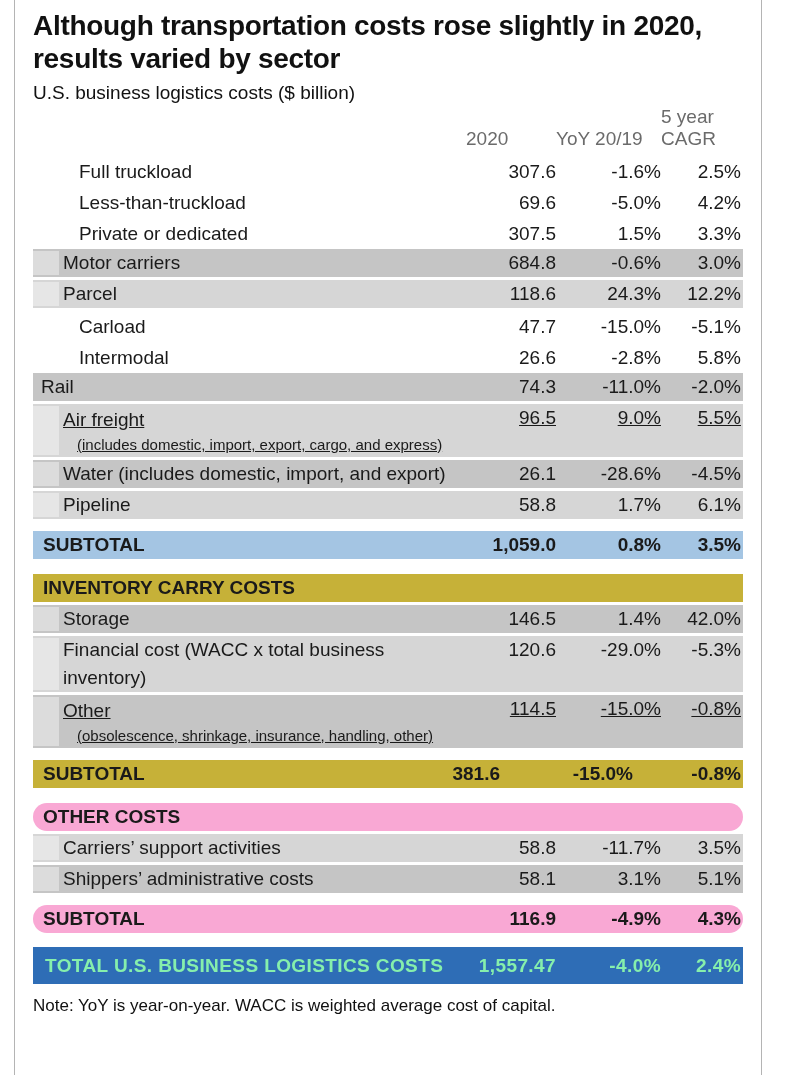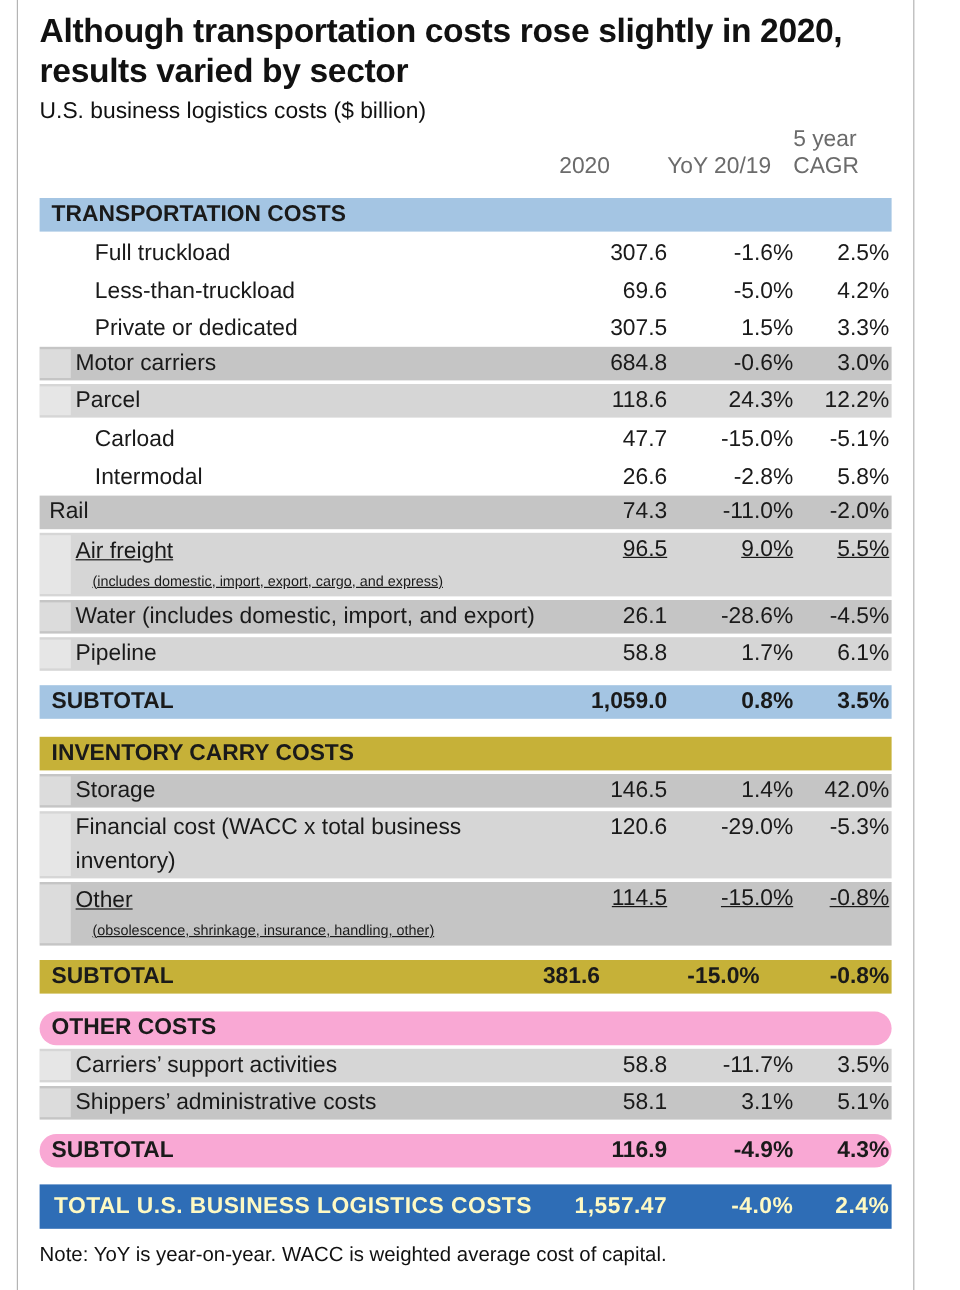--- a/index.html
+++ b/index.html
@@ -33,32 +33,32 @@
   .white{background:transparent;min-height:31px;margin-bottom:0;}
   .white .lbl,.white .v{line-height:31px;}
   .g1{background:#c5c5c5;}
   .g2{background:#d6d6d6;}
   .g1.lv1::before,.g2.lv1::before{
     content:"";position:absolute;left:0;top:2px;bottom:2px;width:26px;
     background:rgba(255,255,255,0.40);
   }
   .tall{min-height:53px;text-decoration:underline;}
   .tall .lbl{line-height:25px;padding-top:3px;}
-  .tall .lbl .sub{padding-left:14px;font-size:12px;line-height:25px;}
+  .tall .lbl .sub{padding-left:14px;font-size:15px;line-height:25px;}
   .tall .v{line-height:27px;}
   .sec{font-weight:bold;margin-top:15px;}
   .sec .lbl{padding-left:10px;font-weight:bold;}
   .blue{background:#a4c5e3;}
   .olive{background:#c6b138;gap:28px;}
   .yellow{background:#f9a8d4;border-radius:14px;}
   .subtotal{font-weight:bold;margin-top:12px;}
   .subtotal .lbl{padding-left:10px;font-weight:bold;}
   .subtotal .v{font-weight:bold;}
   .total{
-    background:#2e6db6;color:#fef9c3;font-weight:bold;min-height:37px;
+    background:#2e6db6;color:#86efac;font-weight:bold;min-height:37px;
     margin-top:14px;letter-spacing:0.4px;
   }
   .total .lbl{padding-left:12px;line-height:37px;font-weight:bold;}
   .total .v{line-height:37px;font-weight:bold;}
   .note{font-size:17px;margin-top:12px;color:#111;}
 </style>
 </head>
 <body>
 
 <div class="page">
@@ -71,174 +71,166 @@
     <div class="v v2">YoY 20/19</div>
     <div class="v v3">
       <div class="ch-stack">
         <span>5 year</span>
         <span>CAGR</span>
       </div>
     </div>
   </div>
 
   <div>
-      <div class="row sec blue">
-        <div class="lbl">
-          <div>TRANSPORTATION COSTS</div>
+      <div class="row white lv2">
+        <div class="lbl">
+          <div>Full truckload</div>
+        </div>
+        <div class="v v1">307.6</div>
+        <div class="v v2">-1.6%</div>
+        <div class="v v3">2.5%</div>
+      </div>
+      <div class="row white lv2">
+        <div class="lbl">
+          <div>Less-than-truckload</div>
+        </div>
+        <div class="v v1">69.6</div>
+        <div class="v v2">-5.0%</div>
+        <div class="v v3">4.2%</div>
+      </div>
+      <div class="row white lv2">
+        <div class="lbl">
+          <div>Private or dedicated</div>
+        </div>
+        <div class="v v1">307.5</div>
+        <div class="v v2">1.5%</div>
+        <div class="v v3">3.3%</div>
+      </div>
+      <div class="row g1 lv1">
+        <div class="lbl">
+          <div>Motor carriers</div>
+        </div>
+        <div class="v v1">684.8</div>
+        <div class="v v2">-0.6%</div>
+        <div class="v v3">3.0%</div>
+      </div>
+      <div class="row g2 lv1">
+        <div class="lbl">
+          <div>Parcel</div>
+        </div>
+        <div class="v v1">118.6</div>
+        <div class="v v2">24.3%</div>
+        <div class="v v3">12.2%</div>
+      </div>
+      <div class="row white lv2">
+        <div class="lbl">
+          <div>Carload</div>
+        </div>
+        <div class="v v1">47.7</div>
+        <div class="v v2">-15.0%</div>
+        <div class="v v3">-5.1%</div>
+      </div>
+      <div class="row white lv2">
+        <div class="lbl">
+          <div>Intermodal</div>
+        </div>
+        <div class="v v1">26.6</div>
+        <div class="v v2">-2.8%</div>
+        <div class="v v3">5.8%</div>
+      </div>
+      <div class="row g1 lv0">
+        <div class="lbl">
+          <div>Rail</div>
+        </div>
+        <div class="v v1">74.3</div>
+        <div class="v v2">-11.0%</div>
+        <div class="v v3">-2.0%</div>
+      </div>
+      <div class="row g2 lv1 tall">
+        <div class="lbl">
+          <div>Air freight</div>
+          <div class="sub">(includes domestic, import, export, cargo, and express)</div>
+        </div>
+        <div class="v v1">96.5</div>
+        <div class="v v2">9.0%</div>
+        <div class="v v3">5.5%</div>
+      </div>
+      <div class="row g1 lv1">
+        <div class="lbl">
+          <div>Water (includes domestic, import, and export)</div>
+        </div>
+        <div class="v v1">26.1</div>
+        <div class="v v2">-28.6%</div>
+        <div class="v v3">-4.5%</div>
+      </div>
+      <div class="row g2 lv1">
+        <div class="lbl">
+          <div>Pipeline</div>
+        </div>
+        <div class="v v1">58.8</div>
+        <div class="v v2">1.7%</div>
+        <div class="v v3">6.1%</div>
+      </div>
+      <div class="row subtotal blue">
+        <div class="lbl">
+          <div>SUBTOTAL</div>
+        </div>
+        <div class="v v1">1,059.0</div>
+        <div class="v v2">0.8%</div>
+        <div class="v v3">3.5%</div>
+      </div>
+      <div class="row sec olive">
+        <div class="lbl">
+          <div>INVENTORY CARRY COSTS</div>
         </div>
         <div class="v v1"></div>
         <div class="v v2"></div>
         <div class="v v3"></div>
       </div>
-      <div class="row white lv2">
-        <div class="lbl">
-          <div>Full truckload</div>
-        </div>
-        <div class="v v1">307.6</div>
-        <div class="v v2">-1.6%</div>
-        <div class="v v3">2.5%</div>
-      </div>
-      <div class="row white lv2">
-        <div class="lbl">
-          <div>Less-than-truckload</div>
-        </div>
-        <div class="v v1">69.6</div>
-        <div class="v v2">-5.0%</div>
-        <div class="v v3">4.2%</div>
-      </div>
-      <div class="row white lv2">
-        <div class="lbl">
-          <div>Private or dedicated</div>
-        </div>
-        <div class="v v1">307.5</div>
-        <div class="v v2">1.5%</div>
-        <div class="v v3">3.3%</div>
-      </div>
-      <div class="row g1 lv1">
-        <div class="lbl">
-          <div>Motor carriers</div>
-        </div>
-        <div class="v v1">684.8</div>
-        <div class="v v2">-0.6%</div>
-        <div class="v v3">3.0%</div>
-      </div>
-      <div class="row g2 lv1">
-        <div class="lbl">
-          <div>Parcel</div>
-        </div>
-        <div class="v v1">118.6</div>
-        <div class="v v2">24.3%</div>
-        <div class="v v3">12.2%</div>
-      </div>
-      <div class="row white lv2">
-        <div class="lbl">
-          <div>Carload</div>
-        </div>
-        <div class="v v1">47.7</div>
+      <div class="row g1 lv1">
+        <div class="lbl">
+          <div>Storage</div>
+        </div>
+        <div class="v v1">146.5</div>
+        <div class="v v2">1.4%</div>
+        <div class="v v3">42.0%</div>
+      </div>
+      <div class="row g2 lv1">
+        <div class="lbl">
+          <div>Financial cost (WACC x total business inventory)</div>
+        </div>
+        <div class="v v1">120.6</div>
+        <div class="v v2">-29.0%</div>
+        <div class="v v3">-5.3%</div>
+      </div>
+      <div class="row g1 lv1 tall">
+        <div class="lbl">
+          <div>Other</div>
+          <div class="sub">(obsolescence, shrinkage, insurance, handling, other)</div>
+        </div>
+        <div class="v v1">114.5</div>
         <div class="v v2">-15.0%</div>
-        <div class="v v3">-5.1%</div>
-      </div>
-      <div class="row white lv2">
-        <div class="lbl">
-          <div>Intermodal</div>
-        </div>
-        <div class="v v1">26.6</div>
-        <div class="v v2">-2.8%</div>
-        <div class="v v3">5.8%</div>
-      </div>
-      <div class="row g1 lv0">
-        <div class="lbl">
-          <div>Rail</div>
-        </div>
-        <div class="v v1">74.3</div>
-        <div class="v v2">-11.0%</div>
-        <div class="v v3">-2.0%</div>
-      </div>
-      <div class="row g2 lv1 tall">
-        <div class="lbl">
-          <div>Air freight</div>
-          <div class="sub">(includes domestic, import, export, cargo, and express)</div>
-        </div>
-        <div class="v v1">96.5</div>
-        <div class="v v2">9.0%</div>
-        <div class="v v3">5.5%</div>
-      </div>
-      <div class="row g1 lv1">
-        <div class="lbl">
-          <div>Water (includes domestic, import, and export)</div>
-        </div>
-        <div class="v v1">26.1</div>
-        <div class="v v2">-28.6%</div>
-        <div class="v v3">-4.5%</div>
-      </div>
-      <div class="row g2 lv1">
-        <div class="lbl">
-          <div>Pipeline</div>
-        </div>
-        <div class="v v1">58.8</div>
-        <div class="v v2">1.7%</div>
-        <div class="v v3">6.1%</div>
-      </div>
-      <div class="row subtotal blue">
+        <div class="v v3">-0.8%</div>
+      </div>
+      <div class="row subtotal olive">
         <div class="lbl">
           <div>SUBTOTAL</div>
         </div>
-        <div class="v v1">1,059.0</div>
-        <div class="v v2">0.8%</div>
-        <div class="v v3">3.5%</div>
-      </div>
-      <div class="row sec olive">
-        <div class="lbl">
-          <div>INVENTORY CARRY COSTS</div>
+        <div class="v v1">381.6</div>
+        <div class="v v2">-15.0%</div>
+        <div class="v v3">-0.8%</div>
+      </div>
+      <div class="row sec yellow">
+        <div class="lbl">
+          <div>OTHER COSTS</div>
         </div>
         <div class="v v1"></div>
         <div class="v v2"></div>
         <div class="v v3"></div>
       </div>
-      <div class="row g1 lv1">
-        <div class="lbl">
-          <div>Storage</div>
-        </div>
-        <div class="v v1">146.5</div>
-        <div class="v v2">1.4%</div>
-        <div class="v v3">42.0%</div>
-      </div>
-      <div class="row g2 lv1">
-        <div class="lbl">
-          <div>Financial cost (WACC x total business inventory)</div>
-        </div>
-        <div class="v v1">120.6</div>
-        <div class="v v2">-29.0%</div>
-        <div class="v v3">-5.3%</div>
-      </div>
-      <div class="row g1 lv1 tall">
-        <div class="lbl">
-          <div>Other</div>
-          <div class="sub">(obsolescence, shrinkage, insurance, handling, other)</div>
-        </div>
-        <div class="v v1">114.5</div>
-        <div class="v v2">-15.0%</div>
-        <div class="v v3">-0.8%</div>
-      </div>
-      <div class="row subtotal olive">
-        <div class="lbl">
-          <div>SUBTOTAL</div>
-        </div>
-        <div class="v v1">381.6</div>
-        <div class="v v2">-15.0%</div>
-        <div class="v v3">-0.8%</div>
-      </div>
-      <div class="row sec yellow">
-        <div class="lbl">
-          <div>OTHER COSTS</div>
-        </div>
-        <div class="v v1"></div>
-        <div class="v v2"></div>
-        <div class="v v3"></div>
-      </div>
       <div class="row g2 lv1">
         <div class="lbl">
           <div>Carriers’ support activities</div>
         </div>
         <div class="v v1">58.8</div>
         <div class="v v2">-11.7%</div>
         <div class="v v3">3.5%</div>
       </div>
       <div class="row g1 lv1">
         <div class="lbl">

